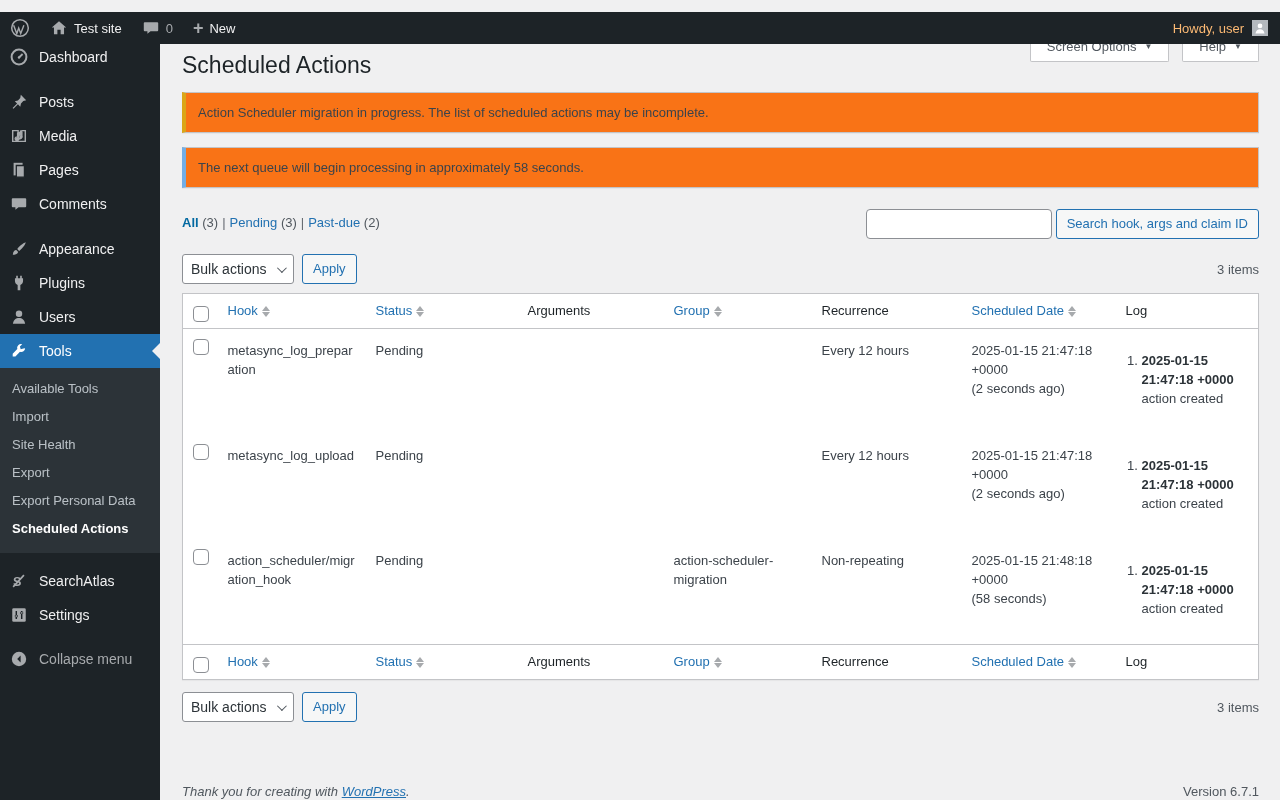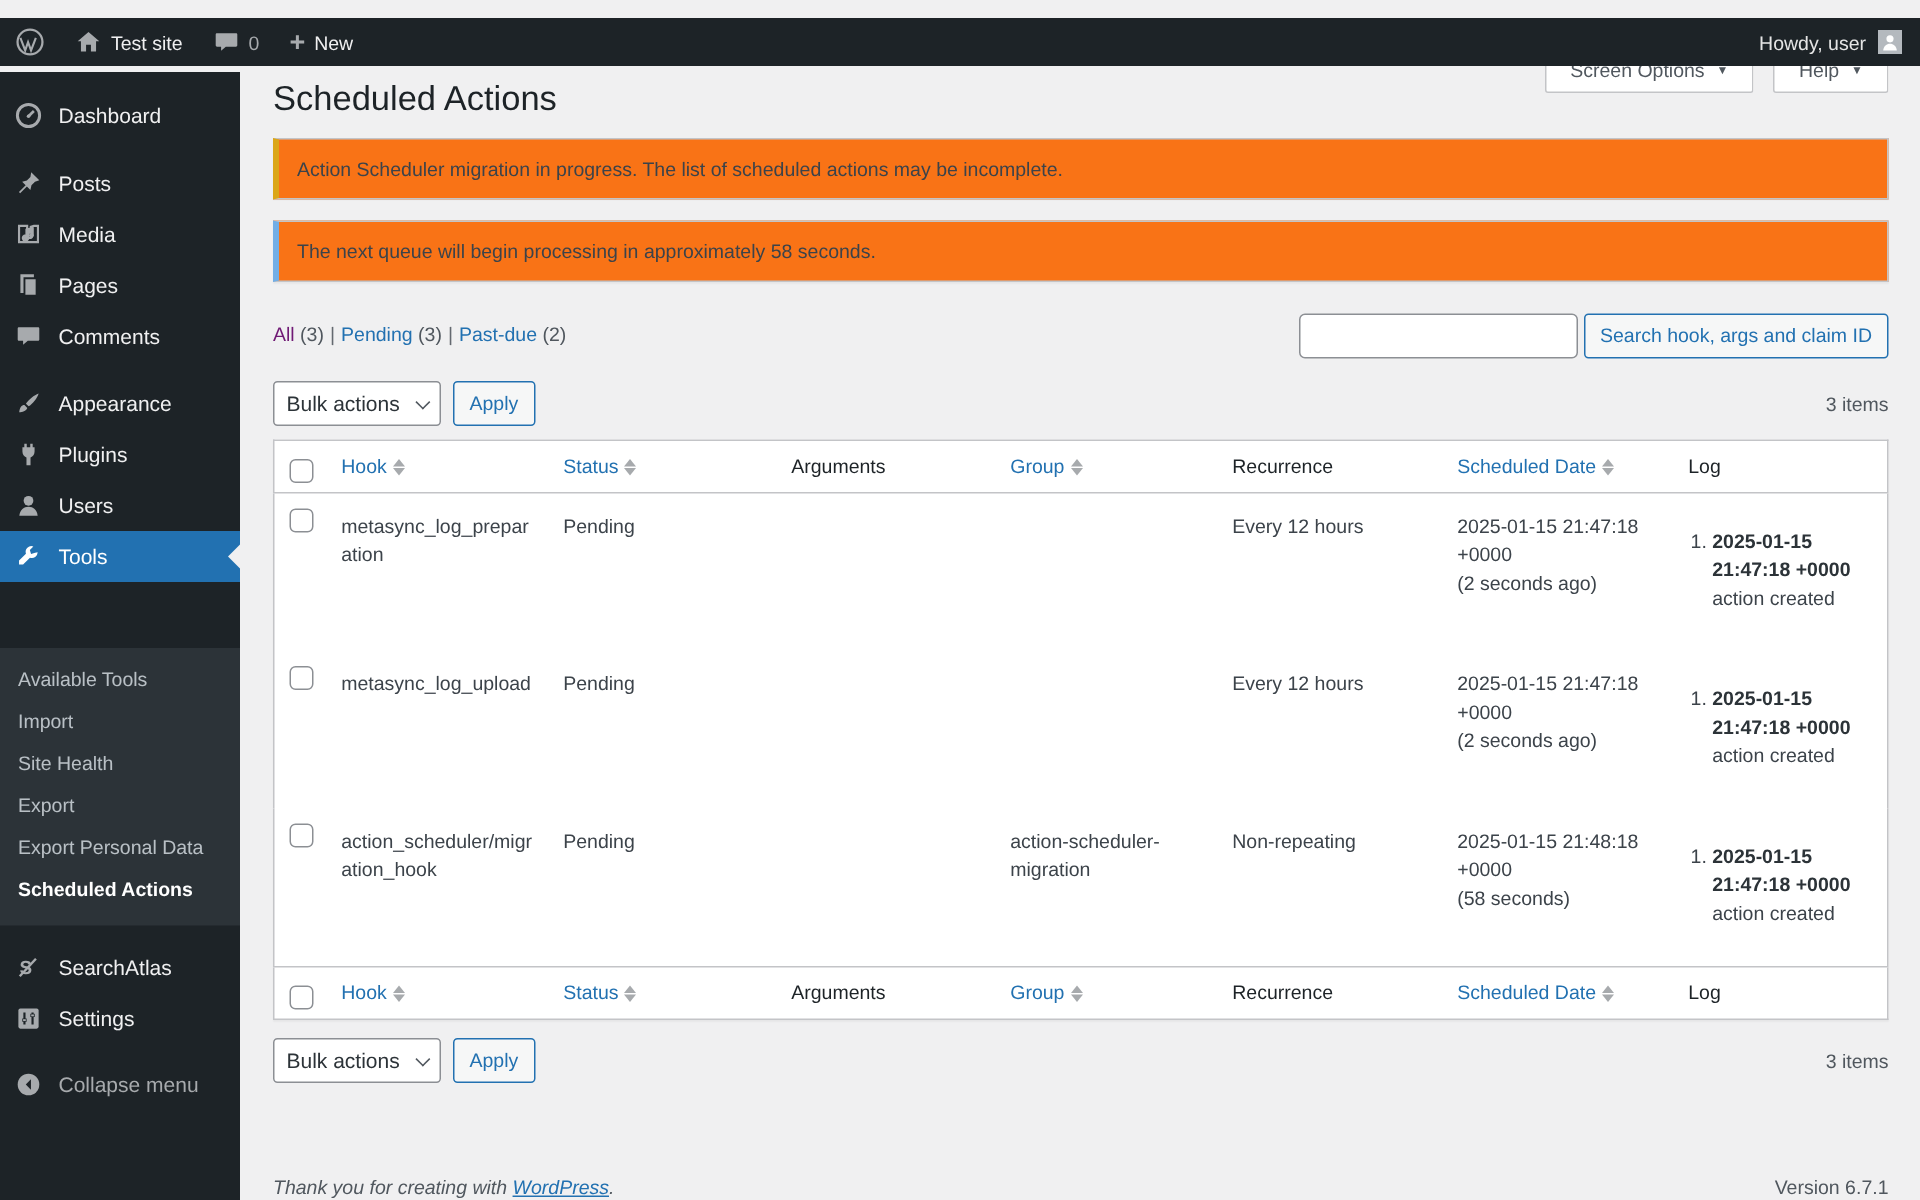--- a/index.html
+++ b/index.html
@@ -9,35 +9,35 @@
 
   
   #adminbar { position:fixed; top:12px; left:0; width:100%; height:32px; background:#1d2327;
     color:#f0f0f1; display:flex; align-items:center; z-index:100; font-size:13px; }
   .ab-left { display:flex; align-items:center; height:100%; }
   .ab-item { display:flex; align-items:center; gap:6px; padding:0 10px; height:100%; color:#f0f0f1; cursor:pointer; }
   .ab-item svg { display:block; }
   .ab-icon { color:#a7aaad; }
   .ab-count { color:#a7aaad; }
   .ab-right { margin-left:auto; display:flex; align-items:center; height:100%; }
-  .ab-howdy { display:flex; align-items:center; gap:8px; padding:0 12px; height:100%; color:#e5e5e5; cursor:pointer; }
+  .ab-howdy { display:flex; align-items:center; gap:8px; padding:0 12px; height:100%; color:#fdba74; cursor:pointer; }
   .avatar { width:16px; height:16px; background:#b4b9be; display:inline-flex; align-items:center; justify-content:center; }
 
   
-  #sidebar { position:fixed; top:48px; left:0; bottom:0; width:160px; background:#1d2327; z-index:50; }
+  #sidebar { position:fixed; top:28px; left:0; bottom:0; width:160px; background:#1d2327; z-index:50; }
   .menu-item { display:flex; align-items:center; gap:10px; padding:7px 8px 7px 9px;
     color:#f0f0f1; font-size:14px; line-height:20px; cursor:pointer; position:relative; }
   .menu-item .mi-icon { width:20px; height:20px; color:#a7aaad; flex:0 0 20px; display:flex; align-items:center; justify-content:center; }
   .menu-item.first { margin-top:12px; }
   .menu-item.sep { margin-top:11px; }
   .menu-item.active { background:#2271b1; color:#fff; }
   .menu-item.active .mi-icon { color:#fff; }
   .menu-arrow { position:absolute; right:0; top:50%; margin-top:-8px; width:0; height:0;
     border-top:8px solid transparent; border-bottom:8px solid transparent; border-right:8px solid #f0f0f1; }
-  .submenu { background:#2c3338; padding:7px 0 10px;margin-top:44px; }
+  .submenu { background:#2c3338; padding:7px 0 10px; }
   .submenu-item { display:block; padding:5px 12px; font-size:13px; line-height:18px;
     color:rgba(240,246,252,.72); cursor:pointer; }
   .submenu-item.current { color:#fff; font-weight:bold; }
   .collapse-item { margin-top:10px; color:#a7aaad; }
 
   
   #content { margin-left:160px; padding-top:32px; position:relative; min-height:800px; }
   .screen-meta { position:absolute; top:32px; right:21px; display:flex; gap:13px; }
   .meta-tab { background:#fff; border:1px solid #c3c4c7; border-top:none; border-radius:0 0 2px 2px;
     padding:7px 16px; font-size:13px; color:#50575e; display:flex; align-items:center; gap:8px; cursor:pointer; }
@@ -47,21 +47,21 @@
   h1.page-title { font-size:23px; font-weight:400; color:#1d2327; margin:0; padding:9px 0 4px; line-height:29px; }
 
   .notice { background:#f97316; border:1px solid #c3c4c7; border-left:4px solid #dba617;
     box-shadow:0 1px 1px rgba(0,0,0,.04); margin:8px 0 14px; padding:1px 12px; }
   .notice.info { border-left-color:#72aee6; }
   .notice p { margin:11px 0; font-size:13px; color:#3c434a; }
 
   .list-controls { display:flex; justify-content:space-between; align-items:flex-start; margin-top:21px; }
   .subsubsub { font-size:13px; padding-top:6px; }
   .subsubsub .flink { color:#2271b1; cursor:pointer; }
-  .subsubsub .fcurrent { color:#701a75; font-weight:normal; }
+  .subsubsub .fcurrent { color:#0369a1; font-weight:bold; }
   .subsubsub .fcount { color:#50575e; }
   .subsubsub .fsep { color:#646970; margin:0 4px; }
 
   .search-box { display:flex; align-items:flex-start; gap:4px; }
   .search-input { width:186px; height:30px; border:1px solid #8c8f94; border-radius:4px;
     background:#fff; padding:0 8px; font-size:14px; font-family:inherit; color:#2c3338; }
   .button { background:#f6f7f7; border:1px solid #2271b1; border-radius:3px; color:#2271b1;
     font-size:13px; padding:0 10px; height:30px; line-height:28px; cursor:pointer; font-family:inherit; display:inline-block; }
 
   .tablenav { display:flex; justify-content:space-between; align-items:center; margin:15px 0 0; }

